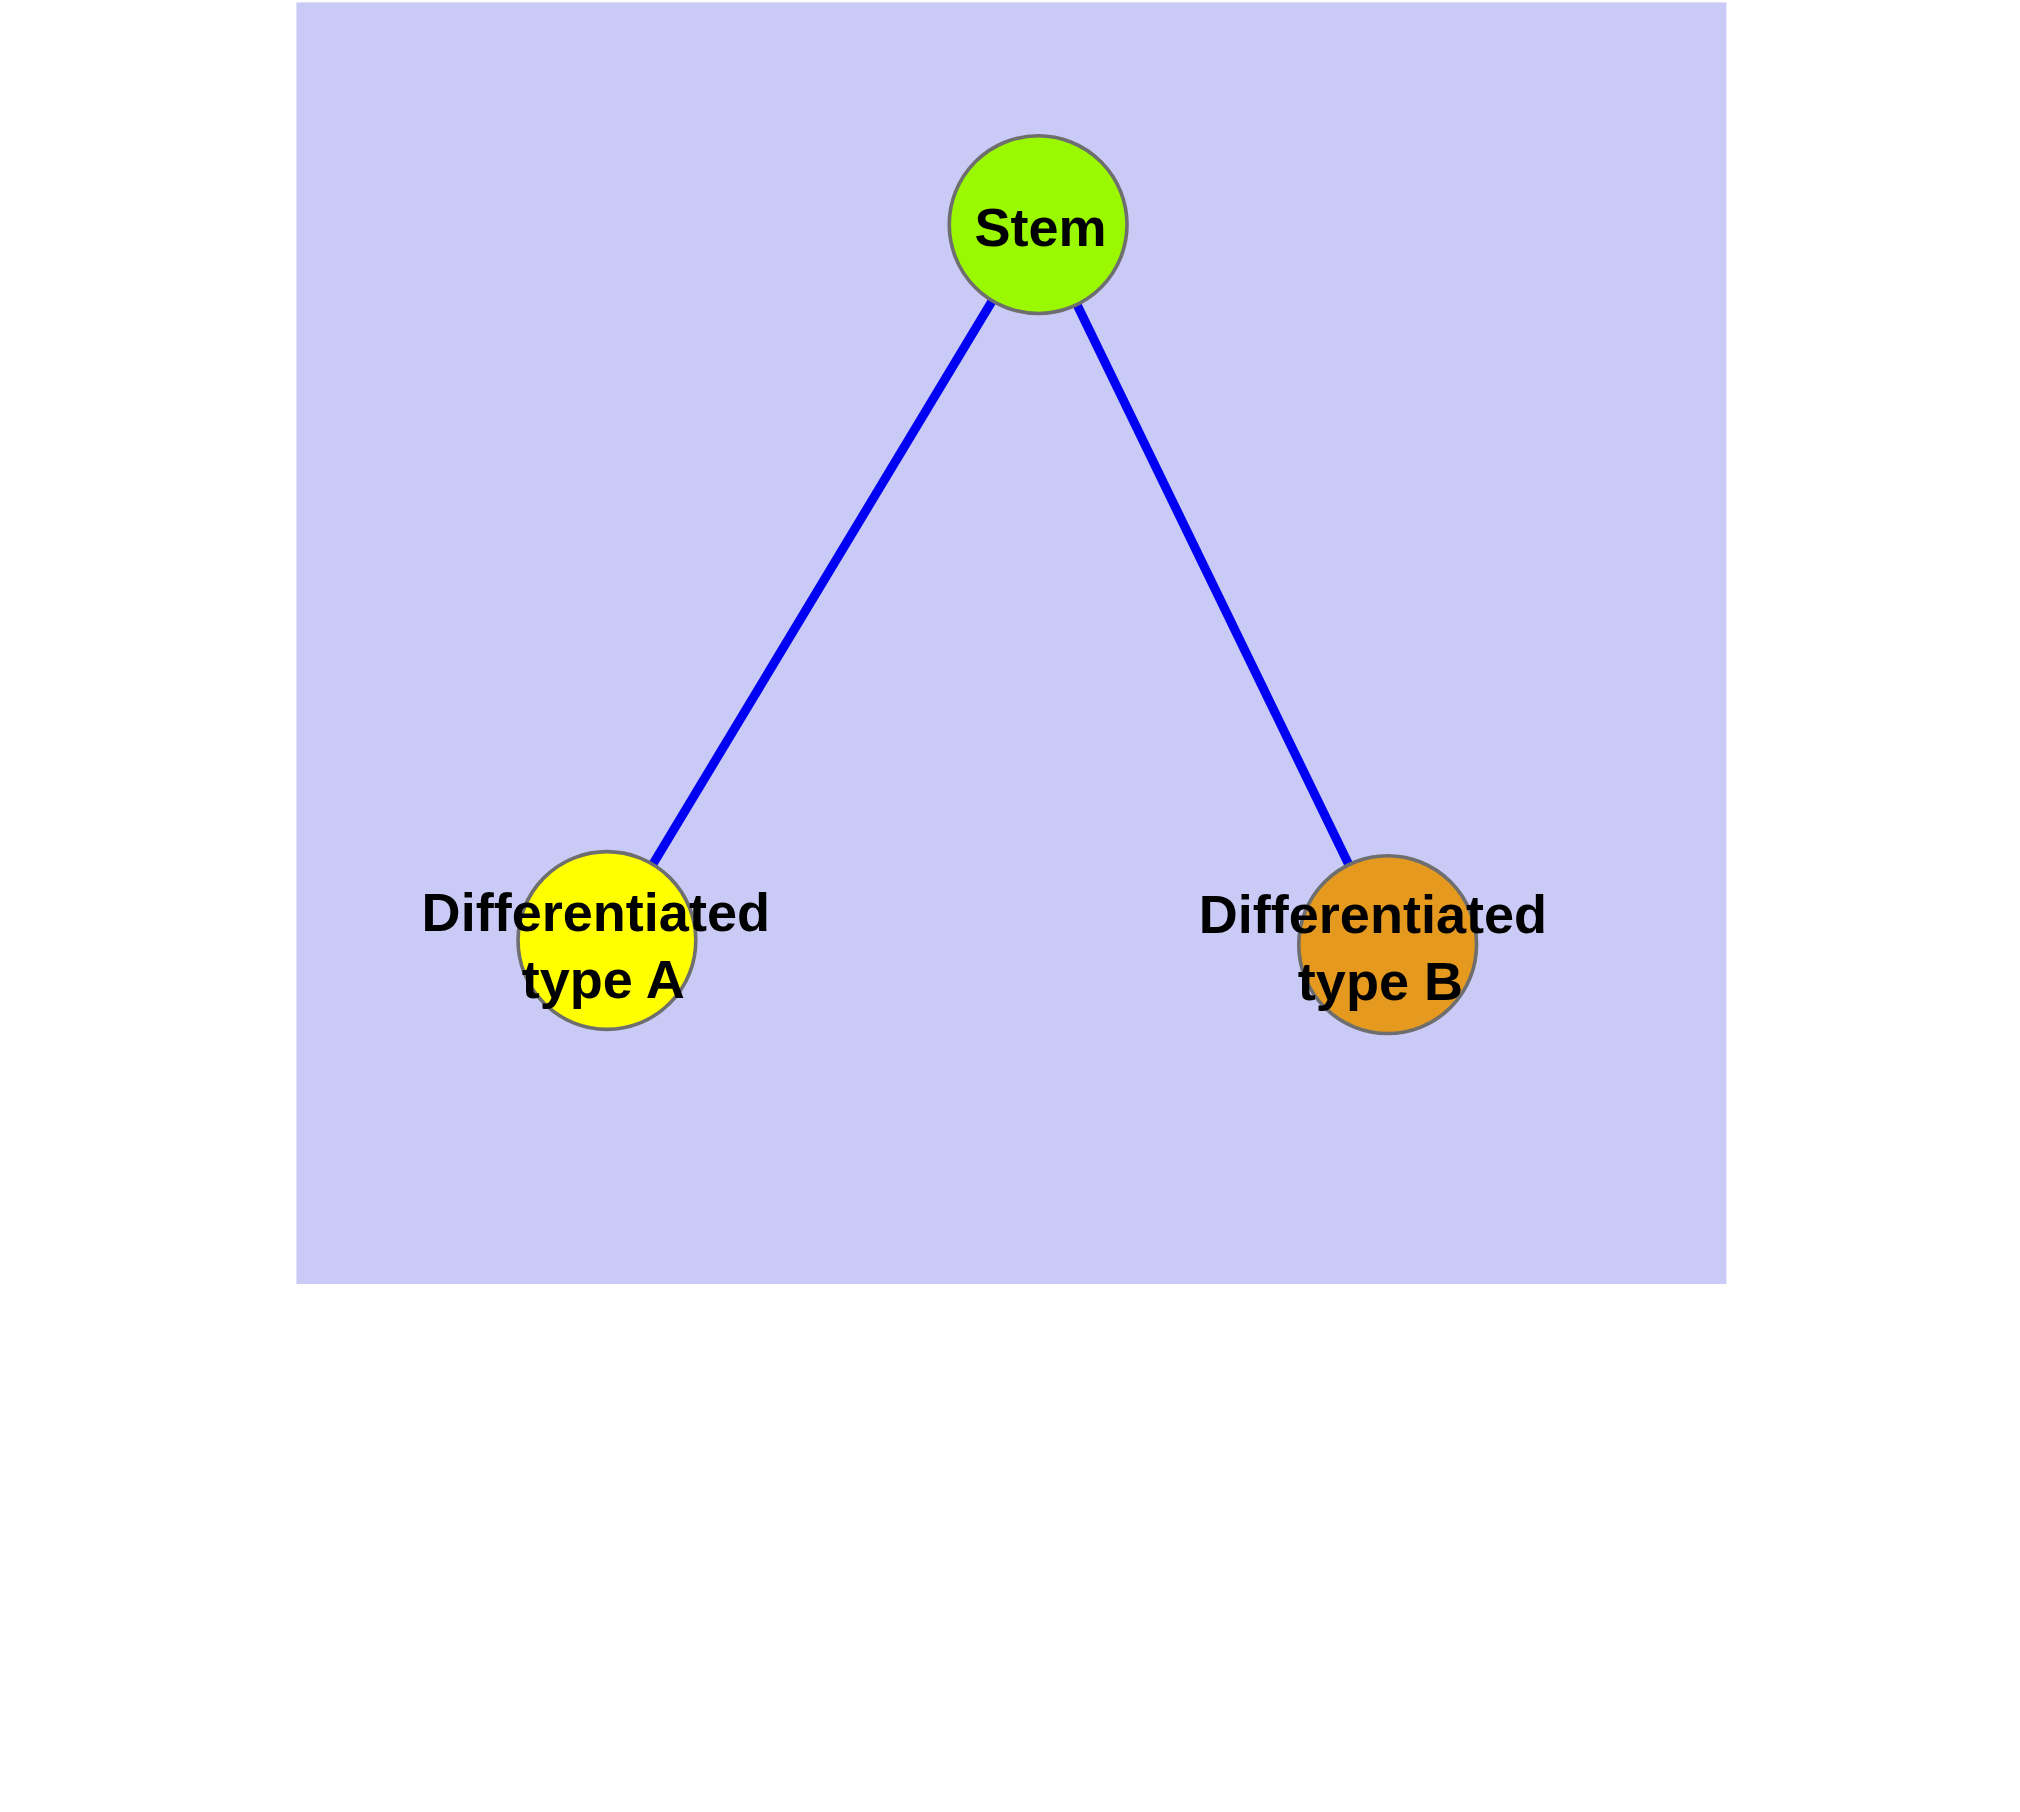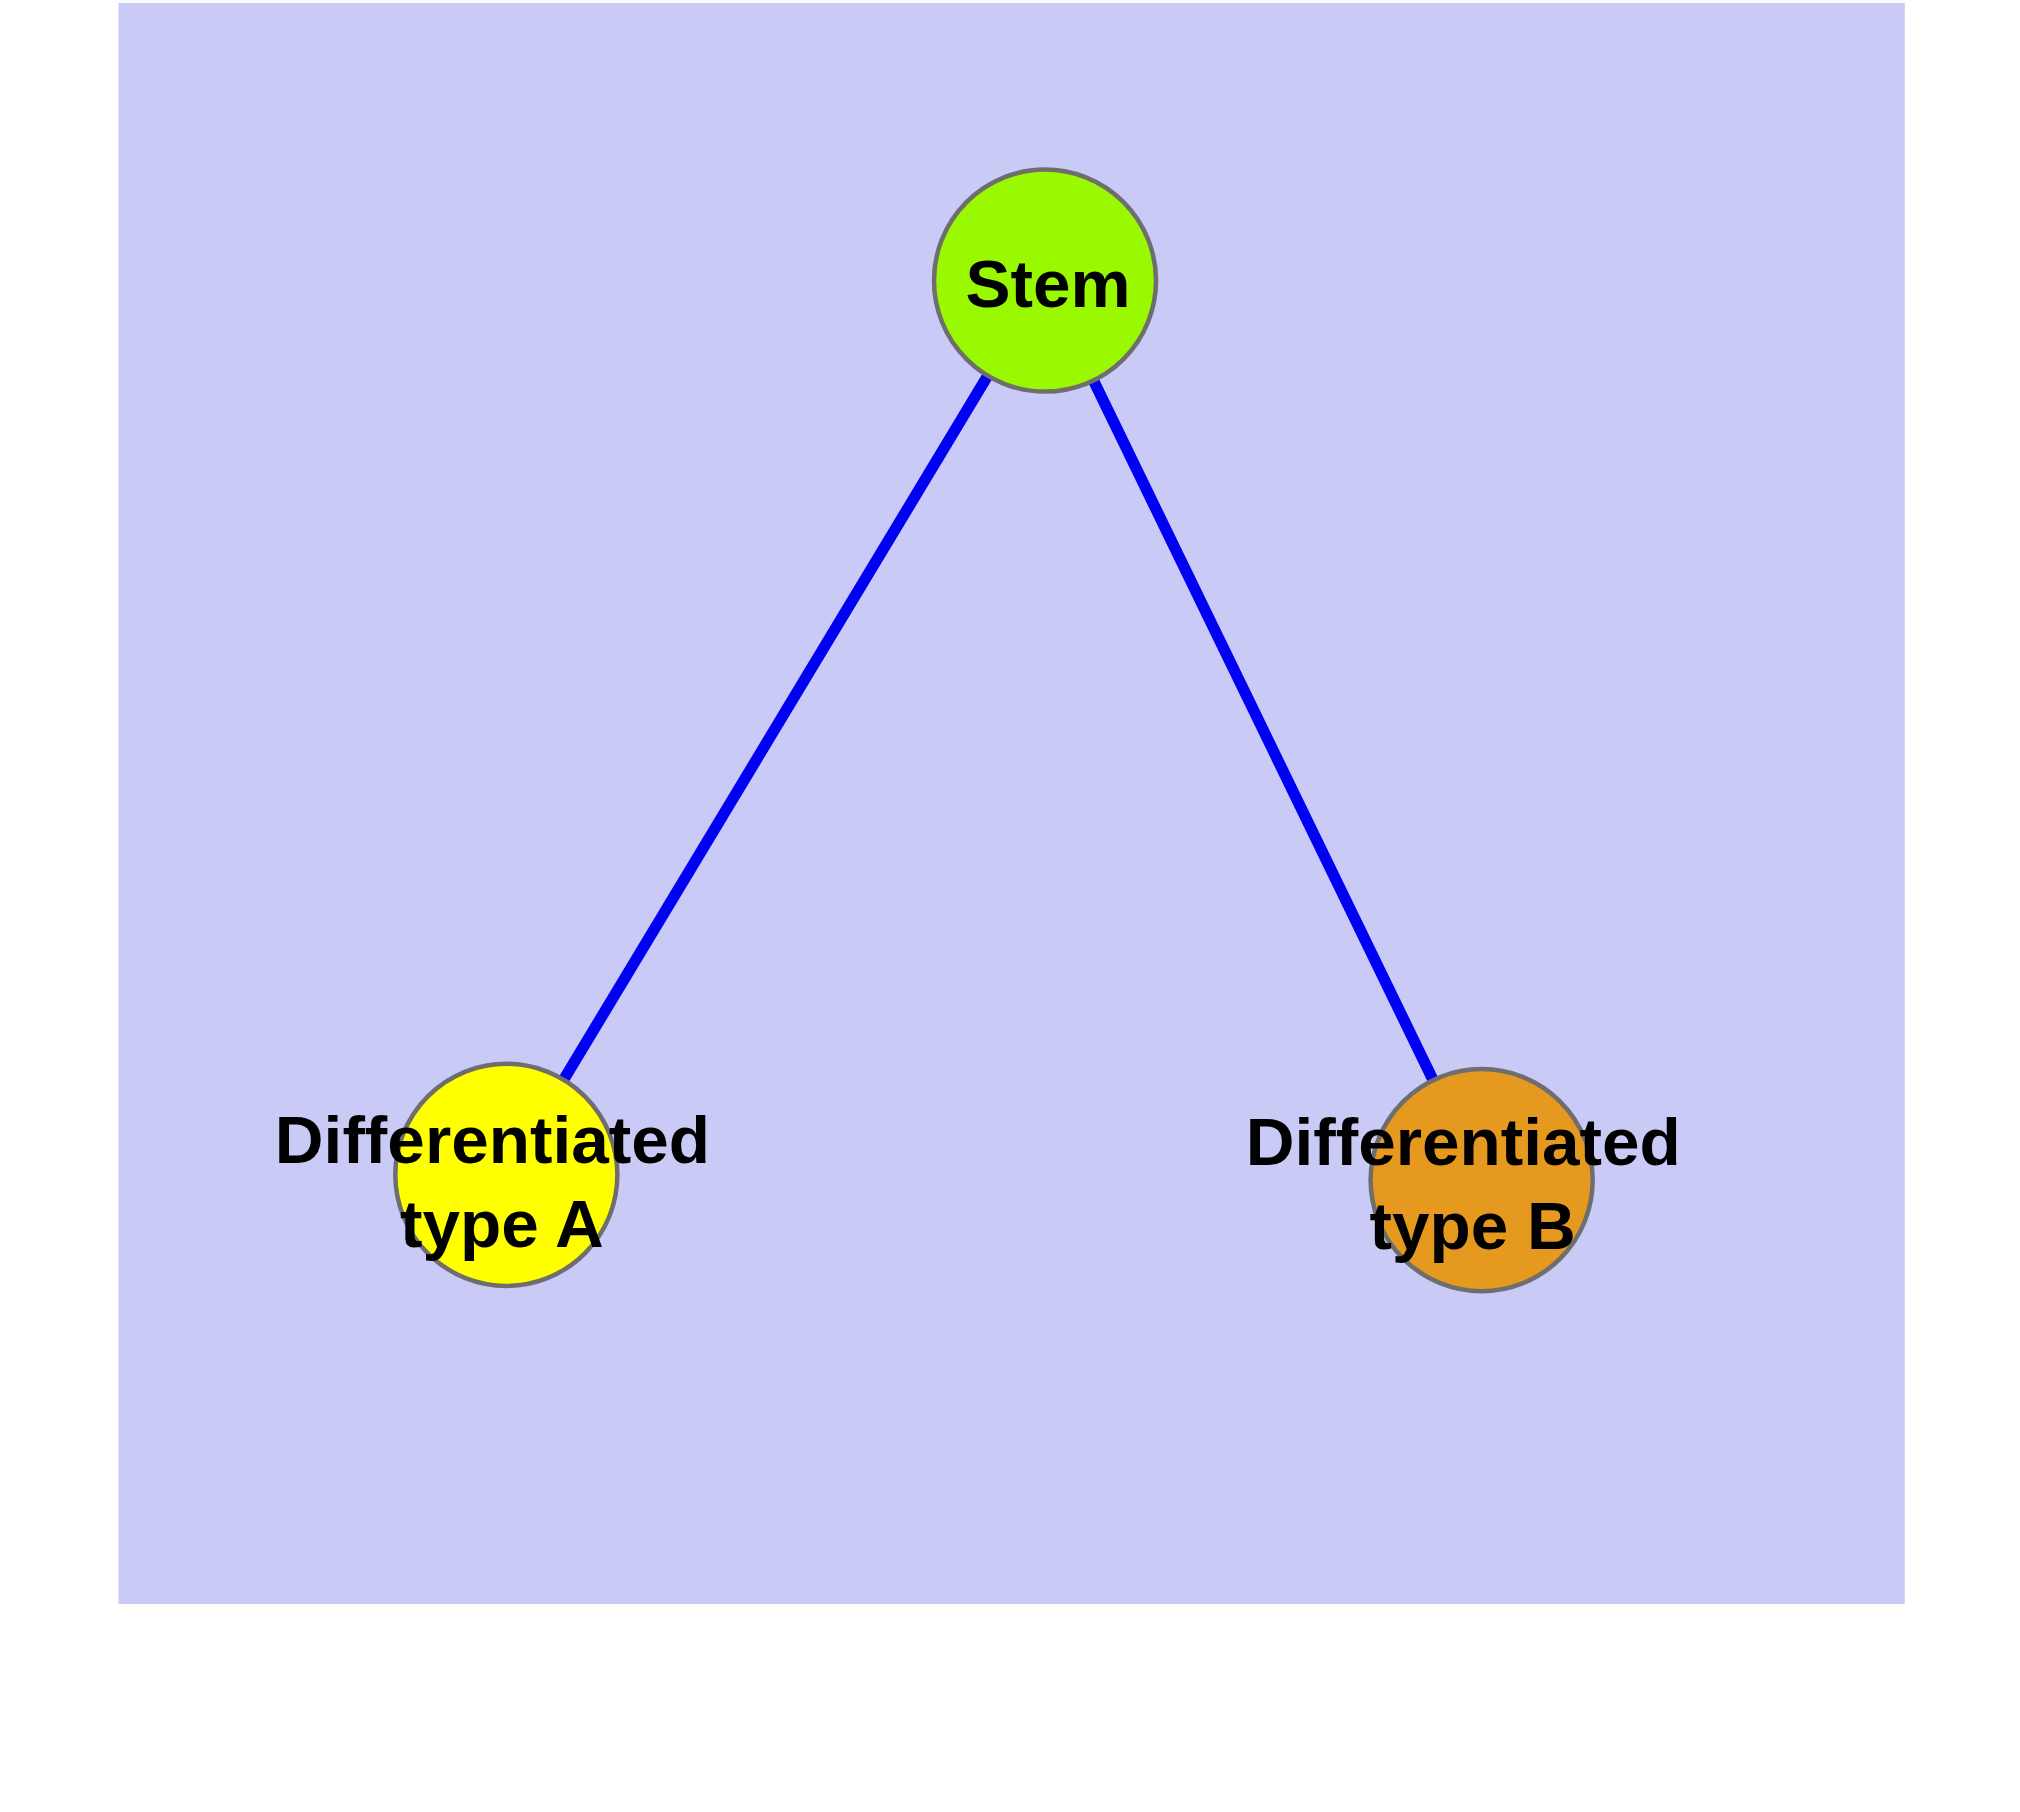--- a/index.html
+++ b/index.html
@@ -5,21 +5,21 @@
 <style>
   html, body {
     margin: 0;
     padding: 0;
     background: #ffffff;
     font-family: "Liberation Sans", sans-serif;
   }
   .stage {
     position: relative;
     width: 2021px;
-    height: 1604px;
+    height: 1284px;
     overflow: hidden;
   }
   .stage svg {
     display: block;
     width: 100%;
     height: 100%;
   }
   .edge {
     stroke-width: 15;
     fill: none;

